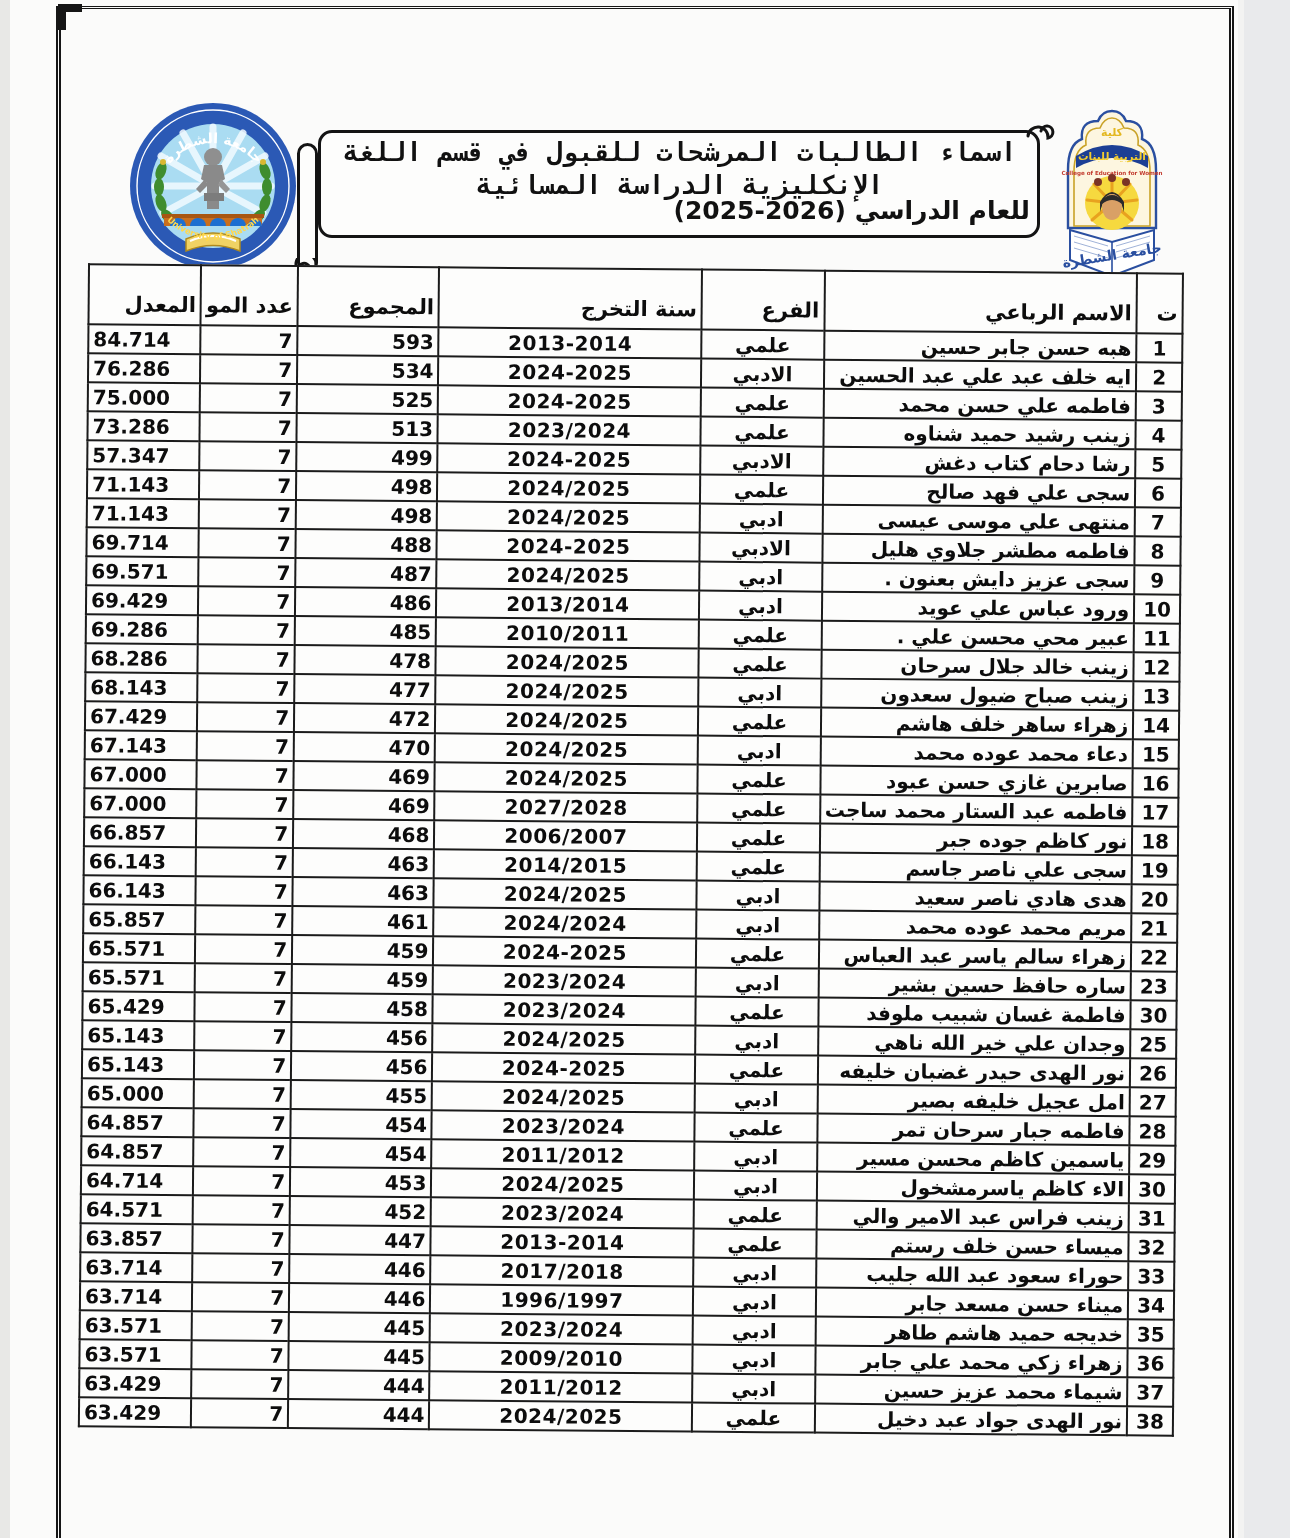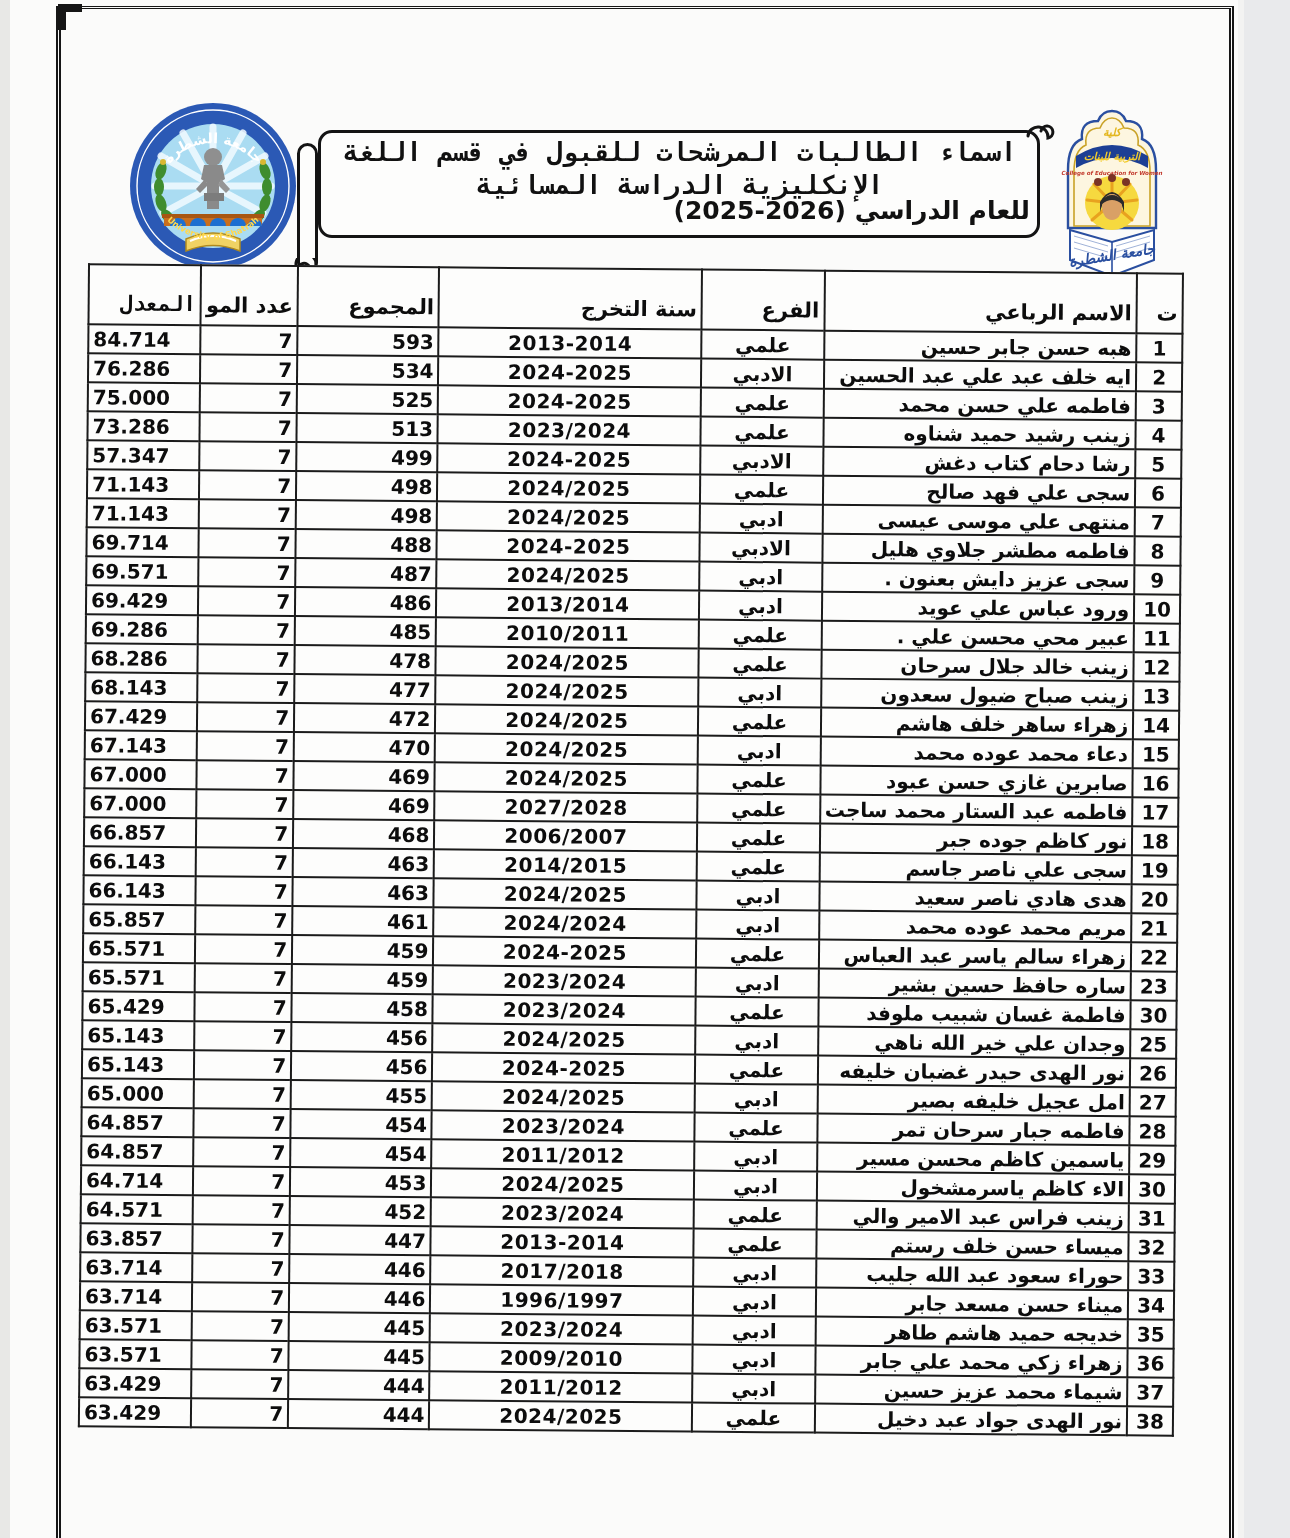--- a/index.html
+++ b/index.html
@@ -42,21 +42,21 @@
     direction:rtl;text-align:center;color:#111;
     font-weight:bold;font-size:26px;line-height:1.25;font-family:Liberation Mono, monospace;
   }
   .banner-subtitle{
     position:absolute;left:330px;top:196px;width:700px;
     direction:rtl;text-align:right;color:#111;
     font-weight:bold;font-size:25px;
   }
 
   .logo-left{position:absolute;left:128px;top:100px;width:170px;height:172px;}
-  .logo-right{position:absolute;left:1060px;top:108px;width:104px;height:192px;font-style:italic;}
+  .logo-right{position:absolute;left:1060px;top:108px;width:104px;height:192px;}
 
   
   .table-wrap{
     position:absolute;left:88px;top:268px;width:1096px;
     transform:rotate(0.5deg);transform-origin:50% 0%;
   }
   table.results{
     border-collapse:collapse;width:100%;direction:rtl;
     background:#fdfdfc;
   }
@@ -76,21 +76,21 @@
   table.results td{height:29px;font-size:20px;line-height:1;}
   th.c-serial,td.c-serial{text-align:center;font-size:23px;}
   td.c-name{text-align:right;padding-right:6px;font-size:20px;}
   td.c-branch{text-align:center;font-size:18px;}
   td.c-year{text-align:center;font-size:21px;letter-spacing:.5px;}
   td.c-total{text-align:right;padding-left:42px;font-size:21px;}
   td.c-count{text-align:right;padding-left:13px;font-size:21px;}
   td.c-avg{text-align:left;padding-left:8px;font-size:21px;}
   th.c-total{padding-left:30px;}
   th.c-count{padding-right:1px;font-size:20px;}
-  th.c-avg{padding-left:4px;font-family:Liberation Mono, monospace;}
+  th.c-avg{padding-left:4px;}
   th.c-year{padding-left:40px;}
   col.w-serial{width:47px;} col.w-name{width:296px;} col.w-branch{width:130px;}
   col.w-year{width:282px;} col.w-total{width:148px;} col.w-count{width:77px;}
   col.w-avg{width:116px;}
 </style>
 </head>
 <body>
 
 <div class="strip-left"></div>
 <div class="strip-right-inner"></div>

